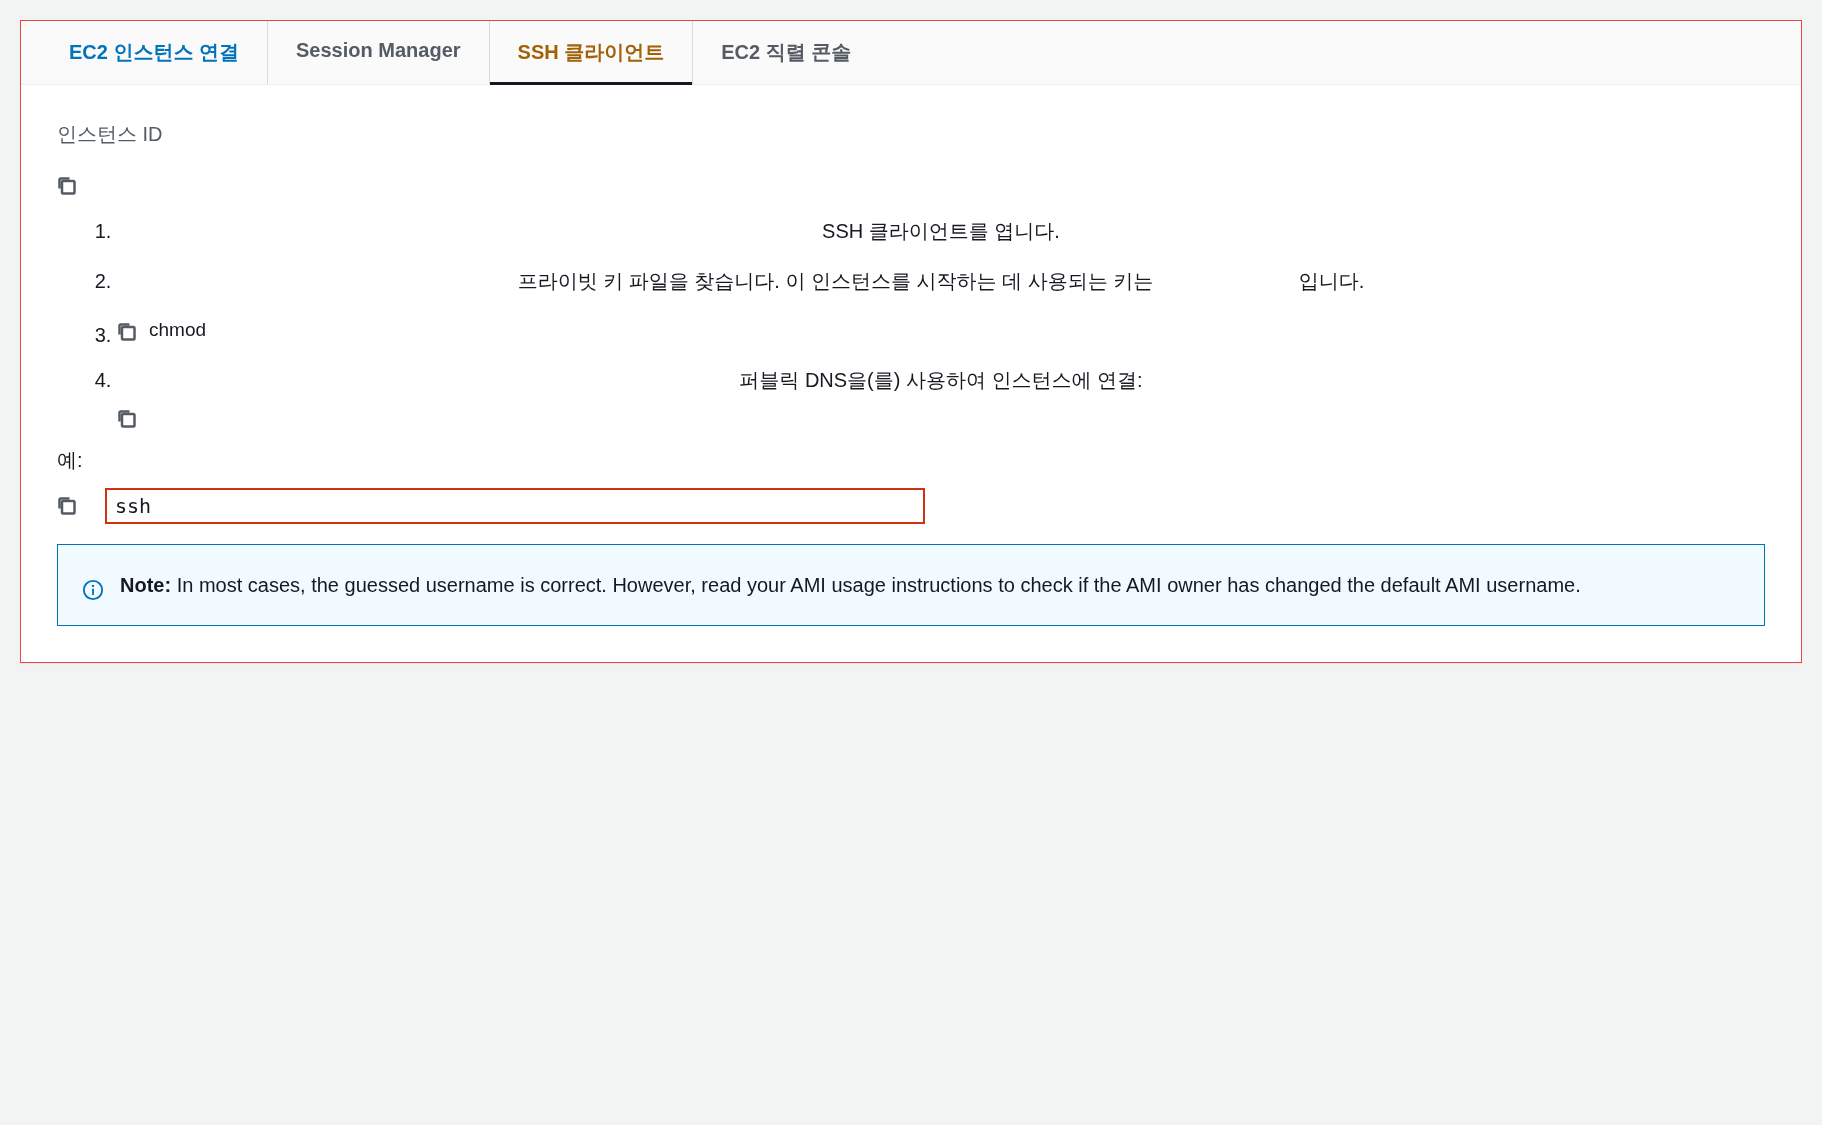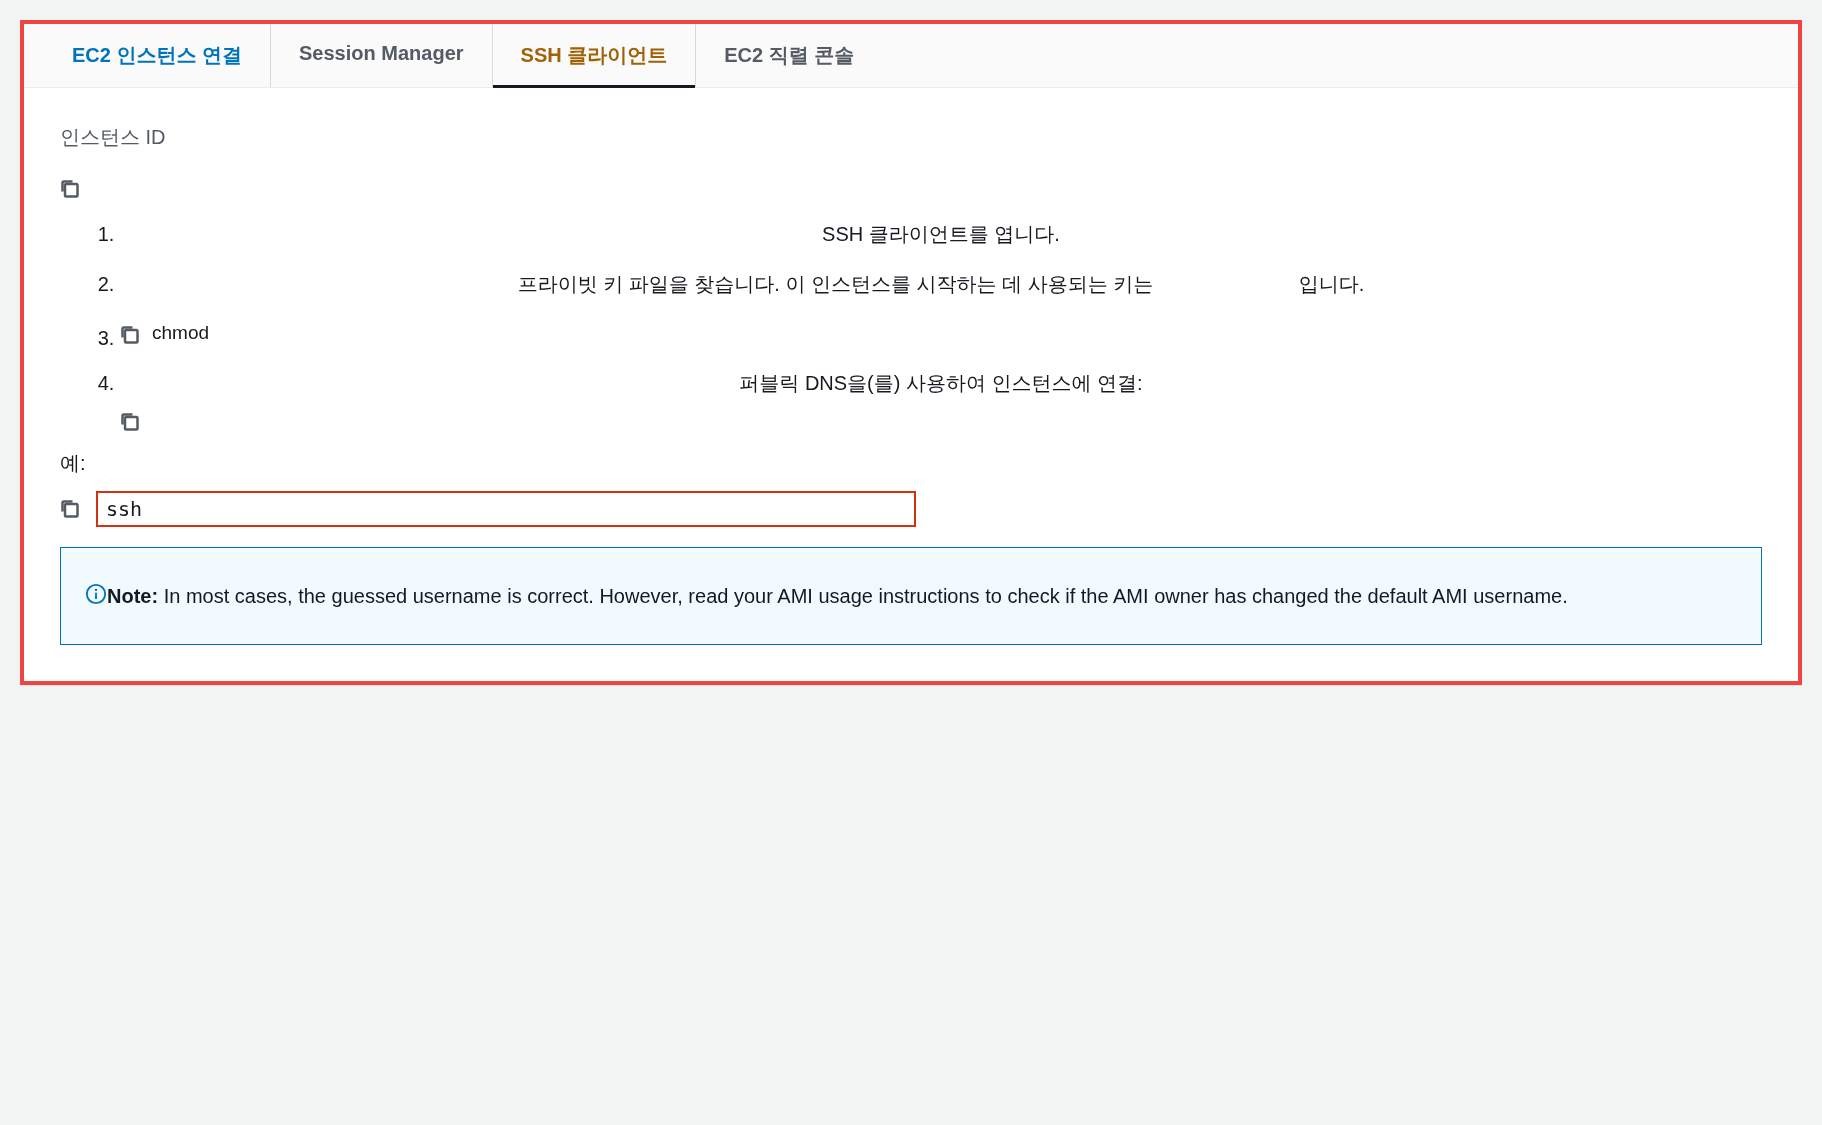--- a/index.html
+++ b/index.html
@@ -9,21 +9,21 @@
     }
     body {
       font-family: "Amazon Ember", "Helvetica Neue", Arial, sans-serif;
       background: #f2f3f3;
       padding: 20px;
       font-size: 16px;
       color: #16191f;
     }
     .container {
       background: #fff;
-      border: 4px solid #ef4444;
+      border: 1px solid #ef4444;
       box-shadow: 0 1px 1px rgba(0,0,0,0.05);
       max-width: 1782px;
     }
     .tabs {
       display: flex;
       border-bottom: 1px solid #eaeded;
       background: #fafafa;
       padding: 0 20px;
     }
     .tab {
@@ -105,40 +105,41 @@
     }
     .example-label {
       font-size: 20px;
       color: #16191f;
       margin-top: 20px;
       margin-bottom: 14px;
     }
     .example-row {
       display: flex;
       align-items: center;
-      gap: 16px;
+      gap: 28px;
       margin-bottom: 20px;
     }
     .example-box {
       border: 2px solid #d13212;
       padding: 4px 8px;
       font-family: Consolas, Monaco, monospace;
       font-size: 20px;
       color: #16191f;
       min-width: 820px;
       min-height: 32px;
       display: flex;
       align-items: center;
     }
     .info-box {
       border: 1px solid #0073bb;
       background: #f1faff;
-      padding: 32px 24px;
-      display: flex;
-      align-items: flex-start;
+      padding: 24px 24px;
+      display: flex;
+      gap: 16px;
+      align-items: flex-end;
       margin-top: 6px;
     }
     .info-icon {
       width: 22px;
       height: 22px;
       flex-shrink: 0;
       margin-top: 3px;
     }
     .info-icon svg {
       width: 100%;

